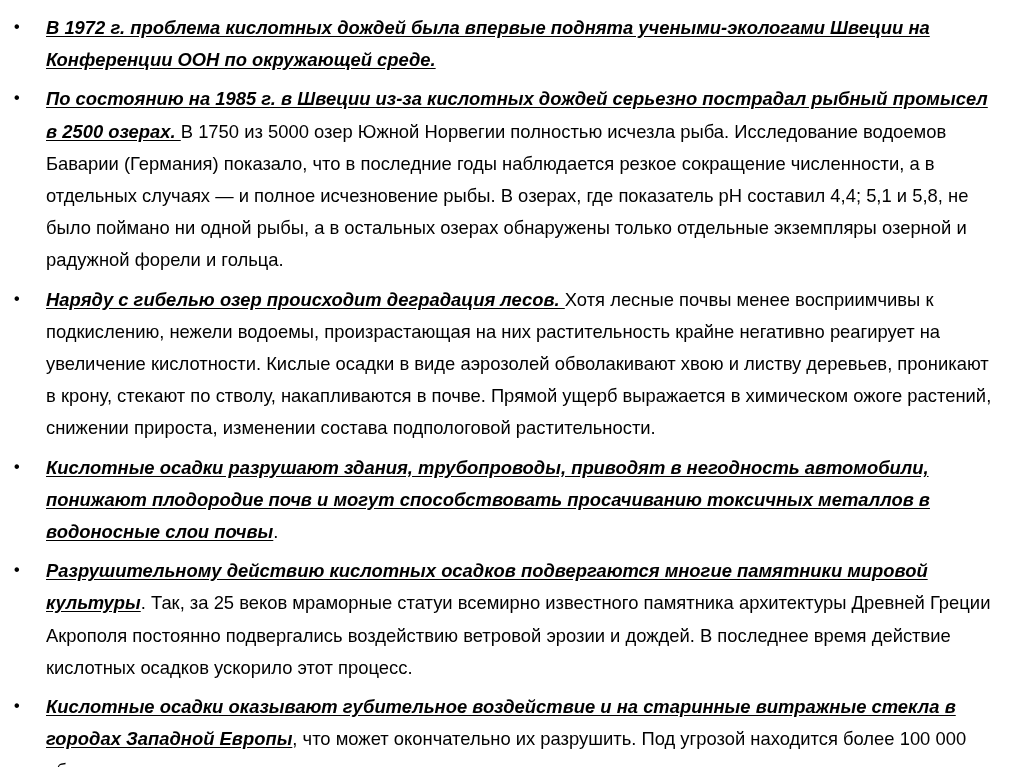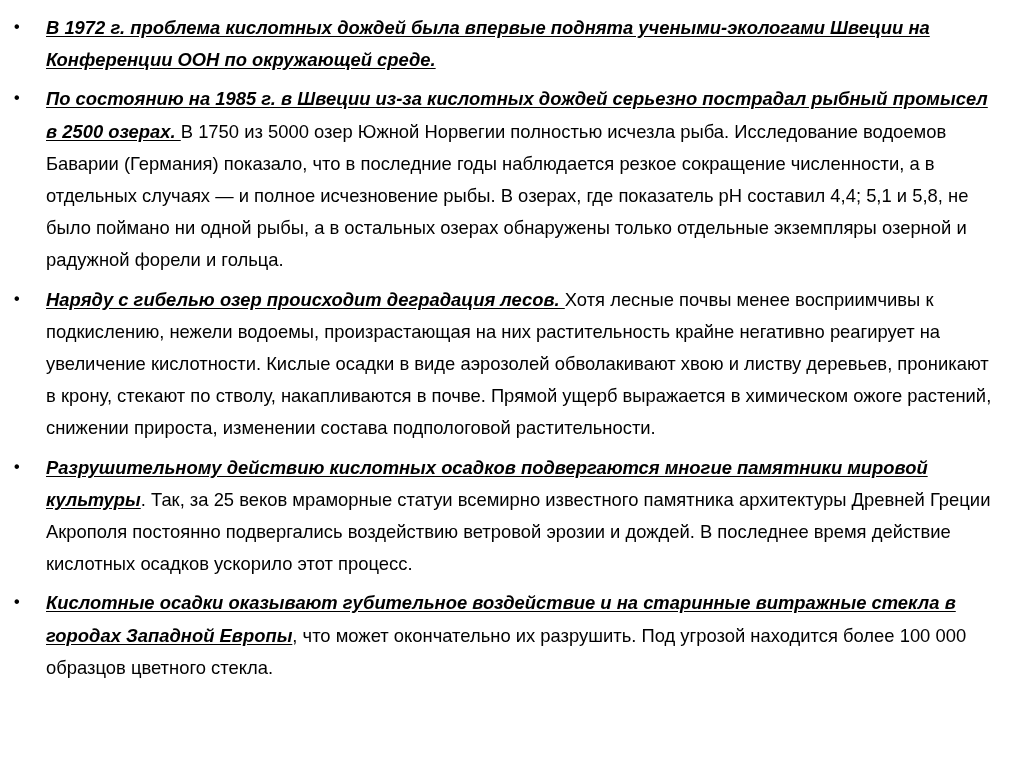--- a/index.html
+++ b/index.html
@@ -95,20 +95,23 @@
     </li>
 
     <li class="bullet-item">
       <span class="lead">По состоянию на 1985 г. в Швеции из-за кислотных дождей серьезно пострадал рыбный промысел в 2500 озерах. </span><span class="rest">В 1750 из 5000 озер Южной Норвегии полностью исчезла рыба. Исследование водоемов Баварии (Германия) показало, что в последние годы наблюдается резкое сокращение численности, а в отдельных случаях — и полное исчезновение рыбы. В озерах, где показатель pH составил 4,4; 5,1 и 5,8, не было поймано ни одной рыбы, а в остальных озерах обнаружены только отдельные экземпляры озерной и радужной форели и гольца.</span>
     </li>
 
     <li class="bullet-item">
       <span class="lead">Наряду с гибелью озер происходит деградация лесов. </span><span class="rest">Хотя лесные почвы менее восприимчивы к подкислению, нежели водоемы, произрастающая на них растительность крайне негативно реагирует на увеличение кислотности. Кислые осадки в виде аэрозолей обволакивают хвою и листву деревьев, проникают в крону, стекают по стволу, накапливаются в почве. Прямой ущерб выражается в химическом ожоге растений, снижении прироста, изменении состава подпологовой растительности.</span>
     </li>
 
+    <li class="bullet-item">
+      <span class="lead">Кислотные осадки разрушают здания, трубопроводы, приводят в негодность автомобили, понижают плодородие почв и могут способствовать просачиванию токсичных металлов в водоносные слои почвы</span><span class="rest">.</span>
+    </li>
 
     <li class="bullet-item">
       <span class="lead">Разрушительному действию кислотных осадков подвергаются многие памятники мировой культуры</span><span class="rest">. Так, за 25 веков мраморные статуи всемирно известного памятника архитектуры Древней Греции Акрополя постоянно подвергались воздействию ветровой эрозии и дождей. В последнее время действие кислотных осадков ускорило этот процесс.</span>
     </li>
 
     <li class="bullet-item">
       <span class="lead">Кислотные осадки оказывают губительное воздействие и на старинные витражные стекла в  городах Западной Европы</span><span class="rest">, что может окончательно их разрушить. Под угрозой находится более 100 000 образцов цветного стекла.</span>
     </li>
 
   </ul>

